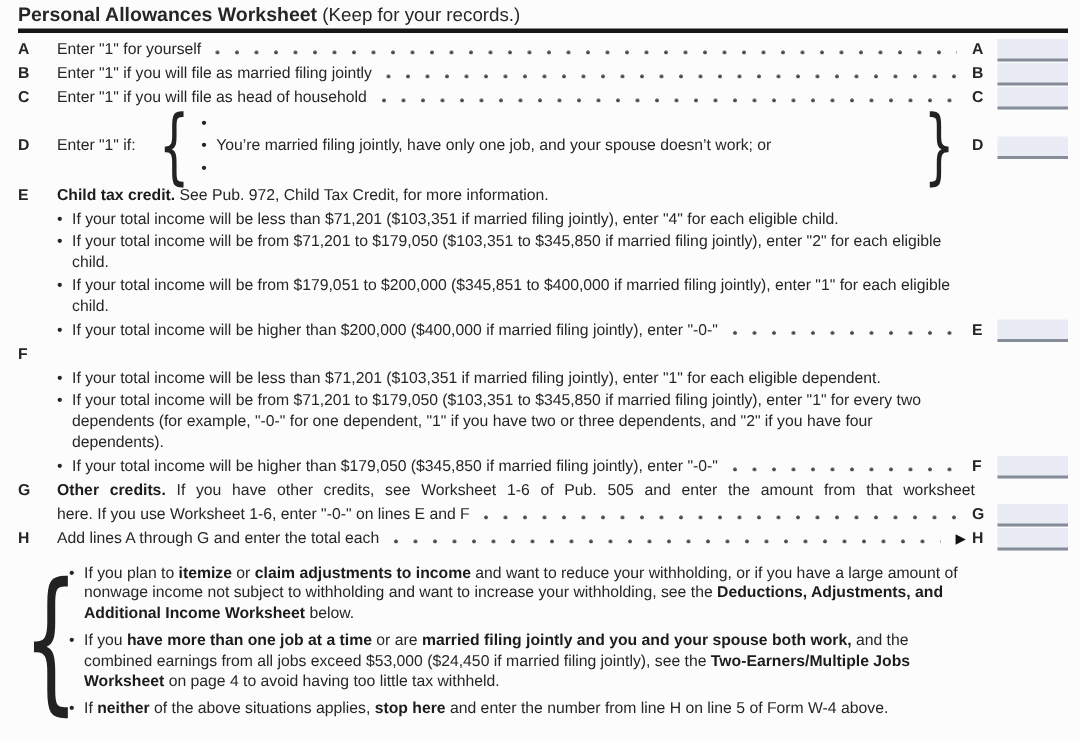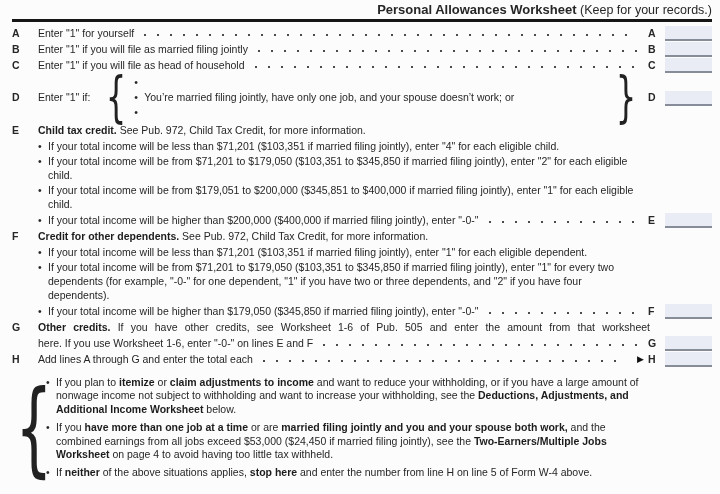--- a/index.html
+++ b/index.html
@@ -6,21 +6,21 @@
   html, body { margin: 0; padding: 0; }
   body {
     width: 720px; height: 494px; overflow: hidden;
     background: #fcfcfc; color: #262626;
     font-family: "Liberation Sans", sans-serif;
     font-size: 10.5px; line-height: 14px;
   }
   .page { padding: 2px 8px 0 12px; width: 720px; height: 494px; }
 
   
-  .title { text-align: right; font-size: 12.5px; line-height: 15px; white-space: nowrap; }
+  .title { text-align: left; font-size: 12.5px; line-height: 15px; white-space: nowrap; }
   .title .t-bold { font-weight: bold; font-size: 13px; }
   .rule { height: 2.5px; background: #161616; margin: 1px 0 3px 0; }
 
   
   .row { display: flex; align-items: center; height: 16px; }
   .letter { font-weight: bold; width: 26px; flex: none; }
   .spacer { width: 26px; flex: none; }
   .rletter { font-weight: bold; width: 17px; flex: none; text-align: left; }
   .dots {
     flex: 1; height: 9px; margin: 5px 10px 0 9px;
@@ -145,21 +145,20 @@
     <span class="spacer"></span>
     <span class="bullet-row-dot">•</span>
     <span class="txt">If your total income will be higher than $200,000 ($400,000 if married filing jointly), enter "-0-"</span>
     <span class="dots"></span>
     <span class="rletter">E</span>
     <span class="field"></span>
   </div>
 
   <div class="row">
     <span class="letter">F</span>
-    <span class="txt"><b>Credit for other dependents.</b><span> See Pub. 972, Child Tax Credit, for more information.</span></span>
   </div>
   <div class="bullet">
     <span class="bdot">•</span>
     <span class="btxt">If your total income will be less than $71,201 ($103,351 if married filing jointly), enter "1" for each eligible dependent.</span>
   </div>
   <div class="bullet">
     <span class="bdot">•</span>
     <span class="btxt">If your total income will be from $71,201 to $179,050 ($103,351 to $345,850 if married filing jointly), enter "1" for every two dependents (for example, "-0-" for one dependent, "1" if you have two or three dependents, and "2" if you have four dependents).</span>
   </div>
   <div class="row">

